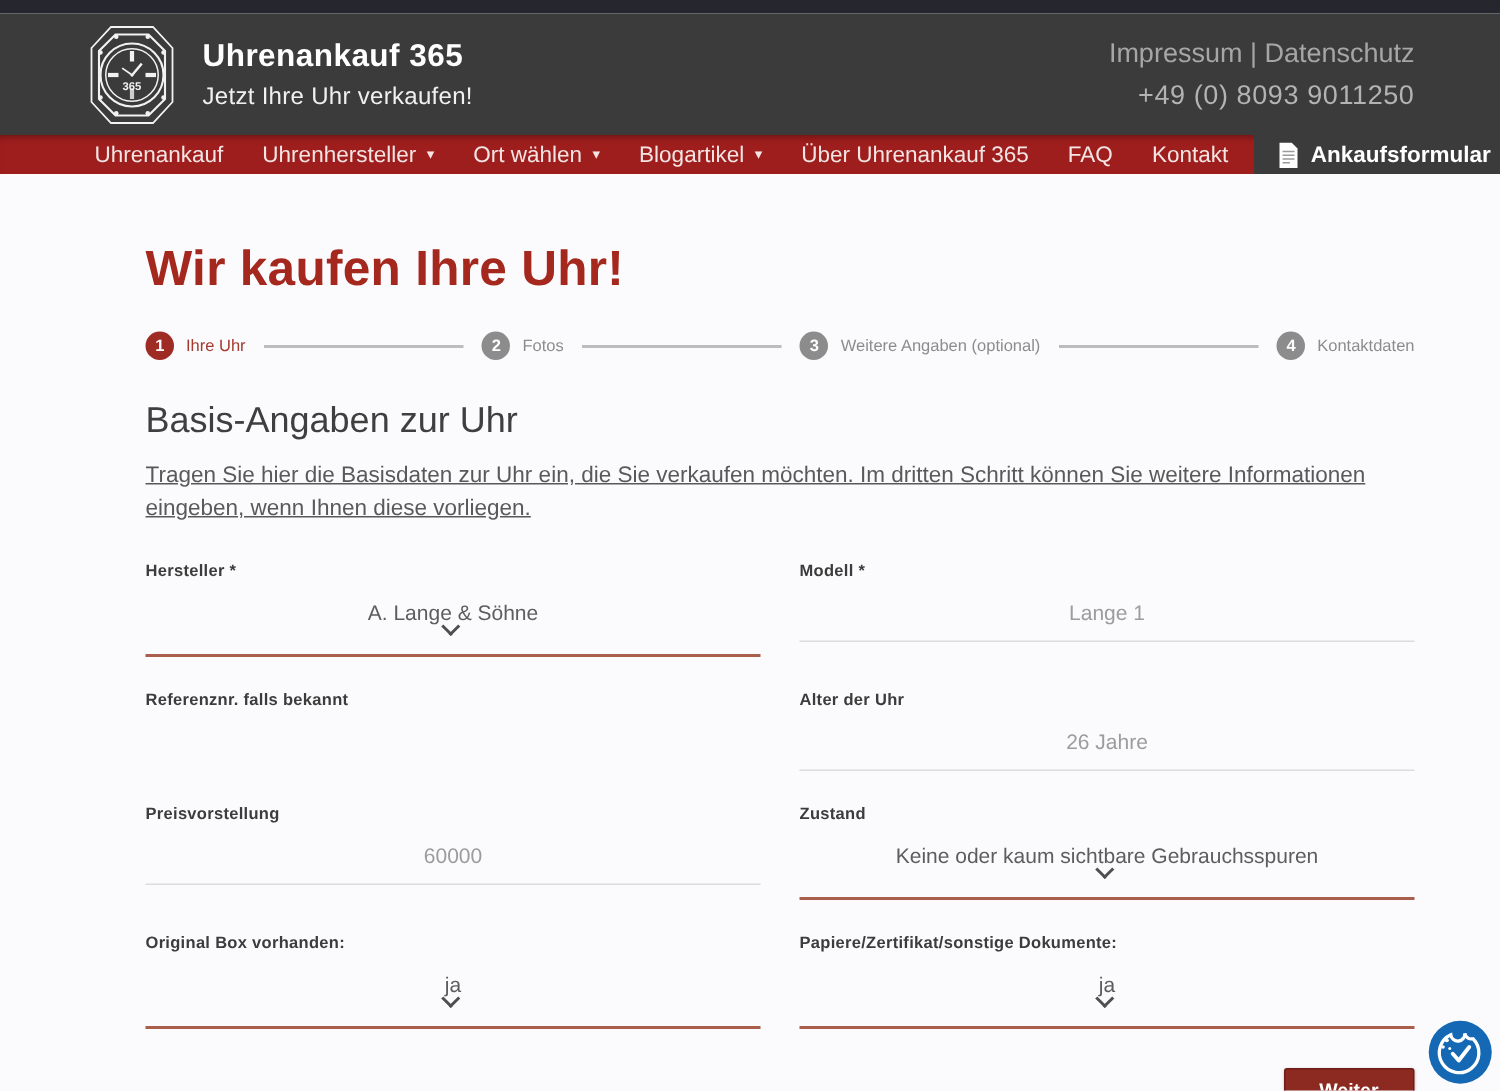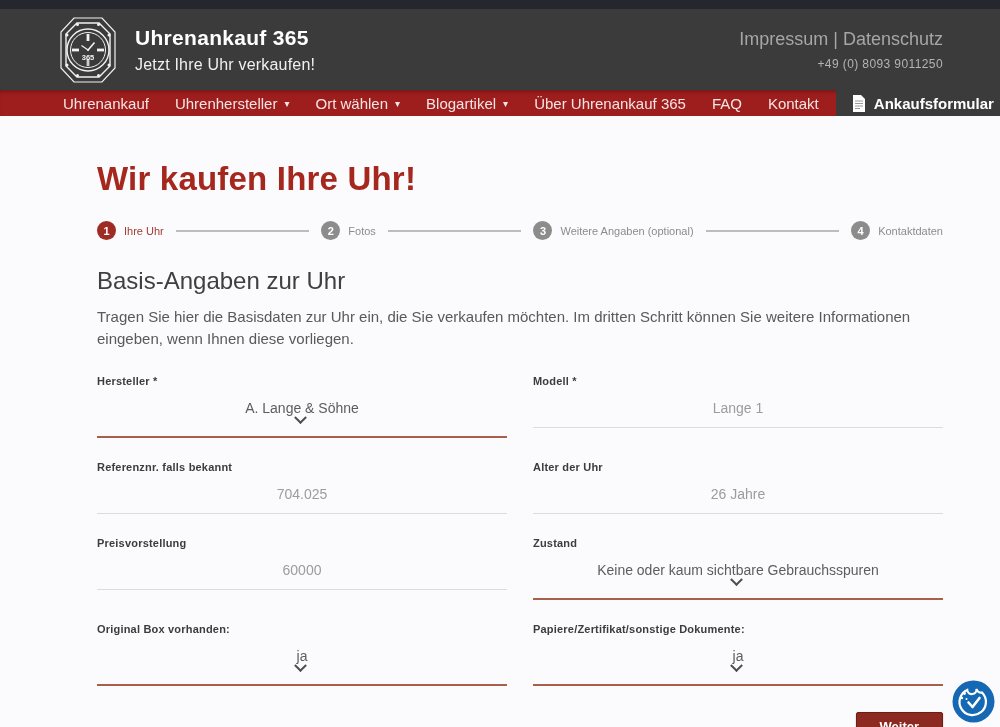--- a/index.html
+++ b/index.html
@@ -18,21 +18,21 @@
     height: 81px; background: #3b3b3b;
     display: flex; align-items: center;
     padding: 0 57px;
   }
   .logo-wrap { width: 62px; height: 68px; margin-right: 16px; flex: 0 0 auto; text-align: right; }
   .brand-text { flex: 1 1 auto; }
   .brand-title { color: #ffffff; font-size: 21px; font-weight: bold; letter-spacing: .3px; }
   .brand-sub { color: #f0f0f0; font-size: 16px; margin-top: 6px; letter-spacing: .2px; }
   .header-right { text-align: right; }
   .header-links { color: #a6a6a6; font-size: 18px; }
-  .header-phone { color: #b3b3b3; font-size: 12px; margin-top: 7px; letter-spacing: .4px; }
+  .header-phone { color: #b3b3b3; font-size: 18px; margin-top: 7px; letter-spacing: .4px; }
 
   
   .nav {
     height: 26px; background: #9e1e1d;
     display: flex; align-items: stretch;
     padding-left: 50px;
     box-shadow: inset 0 4px 5px -3px rgba(0,0,0,.35);
   }
   .nav-item {
     display: flex; align-items: center;
@@ -66,20 +66,21 @@
   .step-label { font-size: 11px; color: #8c8c8c; margin-left: 8px; white-space: nowrap; }
   .step.active .step-circle { background: #9e2b24; }
   .step.active .step-label { color: #a43a30; }
   .step-line { flex: 1 1 auto; height: 2px; background: #bcbcbc; margin: 0 12px; }
 
   
   .section-title { margin-top: 27px; font-size: 24px; font-weight: 400; color: #3f3f3f; }
   .section-intro {
     margin-top: 11px; font-size: 15px; color: #595959; line-height: 1.45;
     max-width: 900px;
+    text-decoration: underline;
   }
 
   
   .form-grid {
     margin-top: 25px;
     display: grid;
     grid-template-columns: 1fr 1fr;
     column-gap: 26px;
     row-gap: 23px;
   }
@@ -245,23 +246,20 @@
 
     <div class="field">
       <label class="f-label">Modell *</label>
       <div class="control text">
         <span class="value">Lange 1</span>
       </div>
     </div>
 
     <div class="field">
       <label class="f-label">Referenznr. falls bekannt</label>
-      <div class="control text">
-        <span class="value">704.025</span>
-      </div>
     </div>
 
     <div class="field">
       <label class="f-label">Alter der Uhr</label>
       <div class="control text">
         <span class="value">26 Jahre</span>
       </div>
     </div>
 
     <div class="field">

